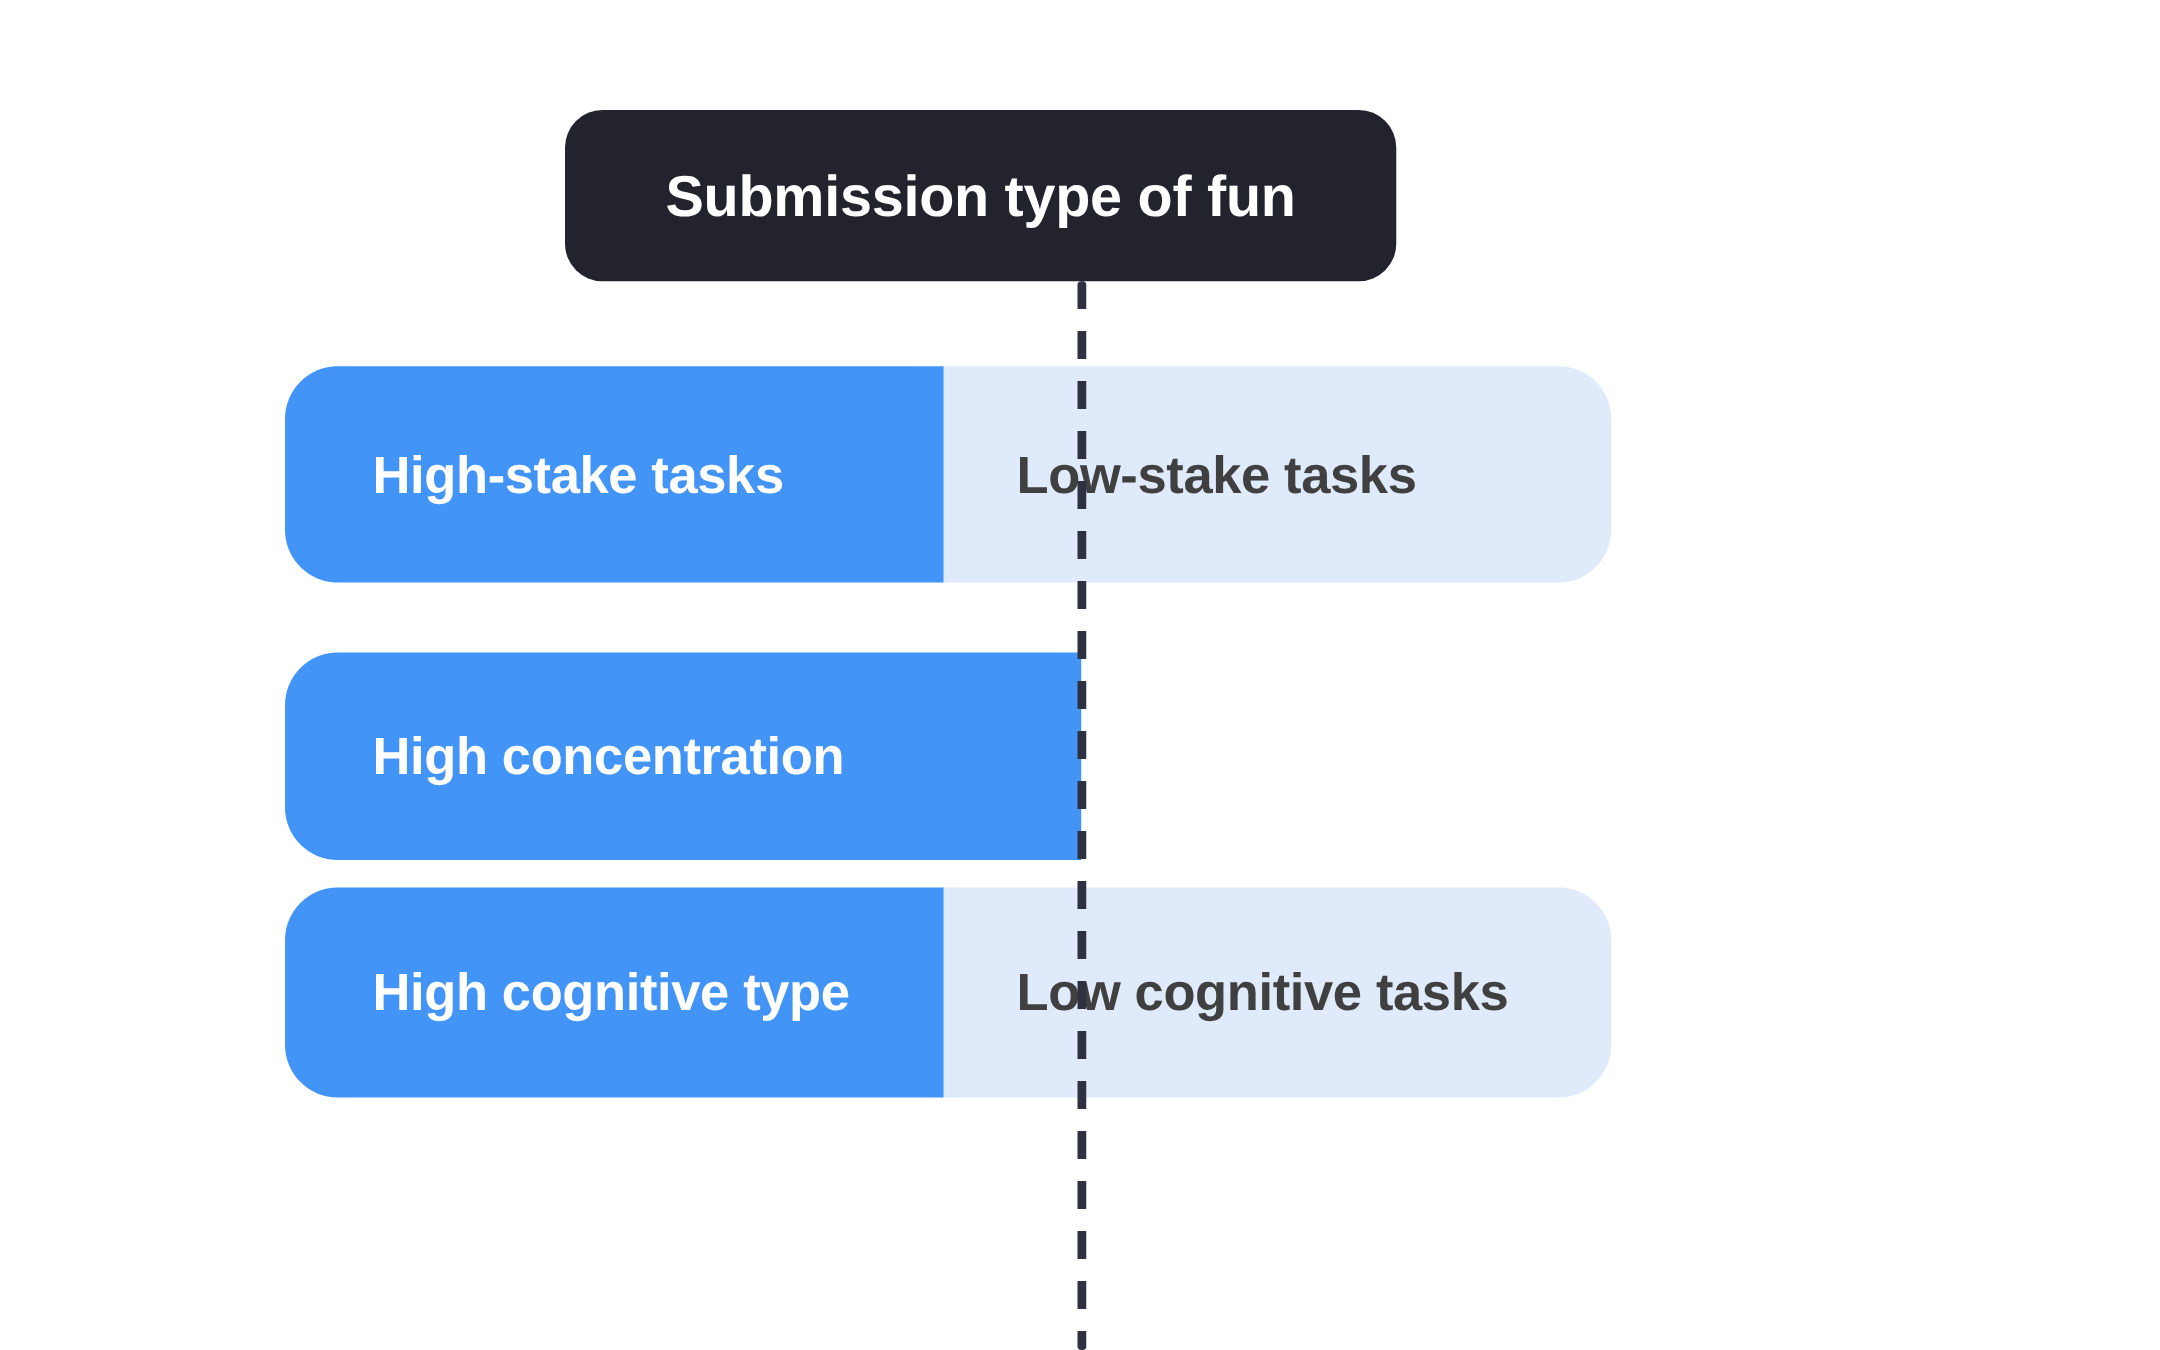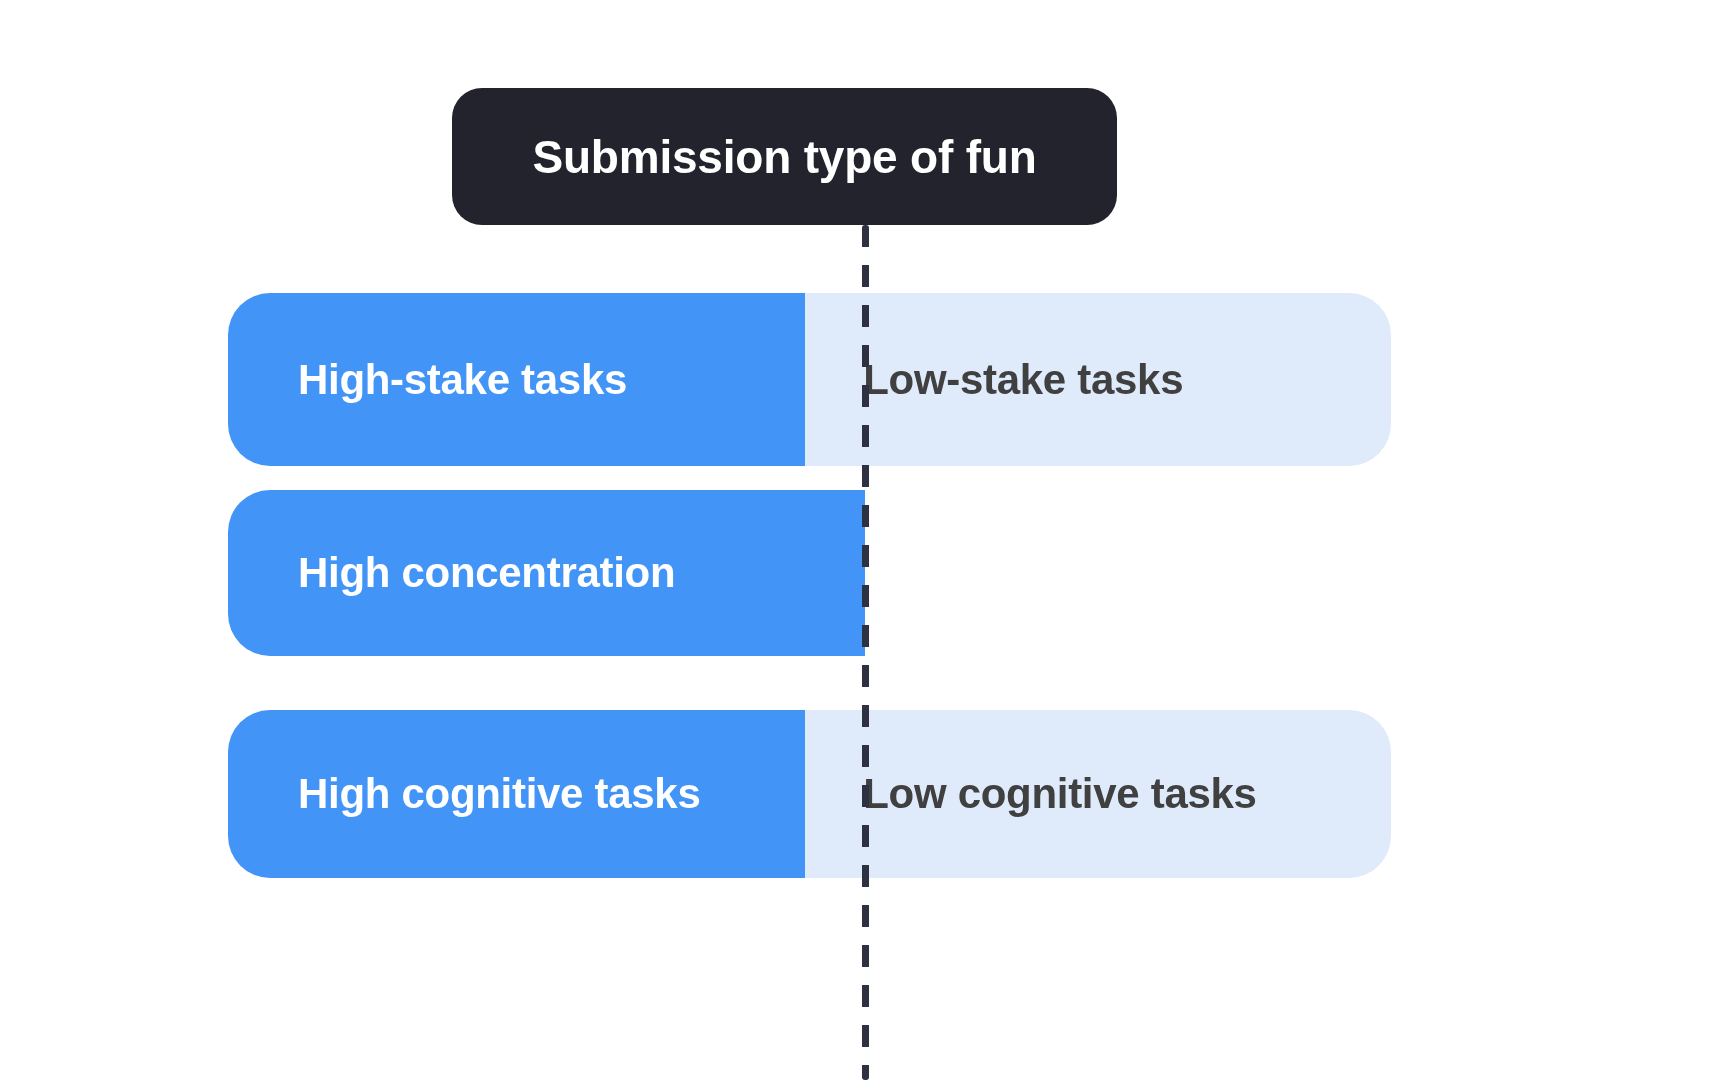--- a/index.html
+++ b/index.html
@@ -66,26 +66,26 @@
     font-weight: bold;
     letter-spacing: -0.2px;
     line-height: 1;
     white-space: nowrap;
   }
 
   
   .row {
     position: absolute;
     left: 228px;
-    width: 1163px;
+    width: 1061px;
     display: flex;
     z-index: 3;
   }
   #row-0 { top: 293px; height: 173px; }
-  #row-1 { top: 490px; height: 166px; }
+  #row-1 { top: 522px; height: 166px; }
   #row-2 { top: 710px; height: 168px; }
 
   .half {
     display: flex;
     align-items: center;
     box-sizing: border-box;
   }
   .half-left {
     width: 637px;
     background: #4294f7;
@@ -138,20 +138,20 @@
   </div>
 
   <div class="row" id="row-1">
     <div class="half half-left">
       <span class="cell-label">High concentration</span>
     </div>
   </div>
 
   <div class="row" id="row-2">
     <div class="half half-left">
-      <span class="cell-label">High cognitive tasks</span>
+      <span class="cell-label">High cognitive type</span>
     </div>
     <div class="half half-right">
       <span class="cell-label">Low cognitive tasks</span>
     </div>
   </div>
 
 </div>
 
 </body></html>

